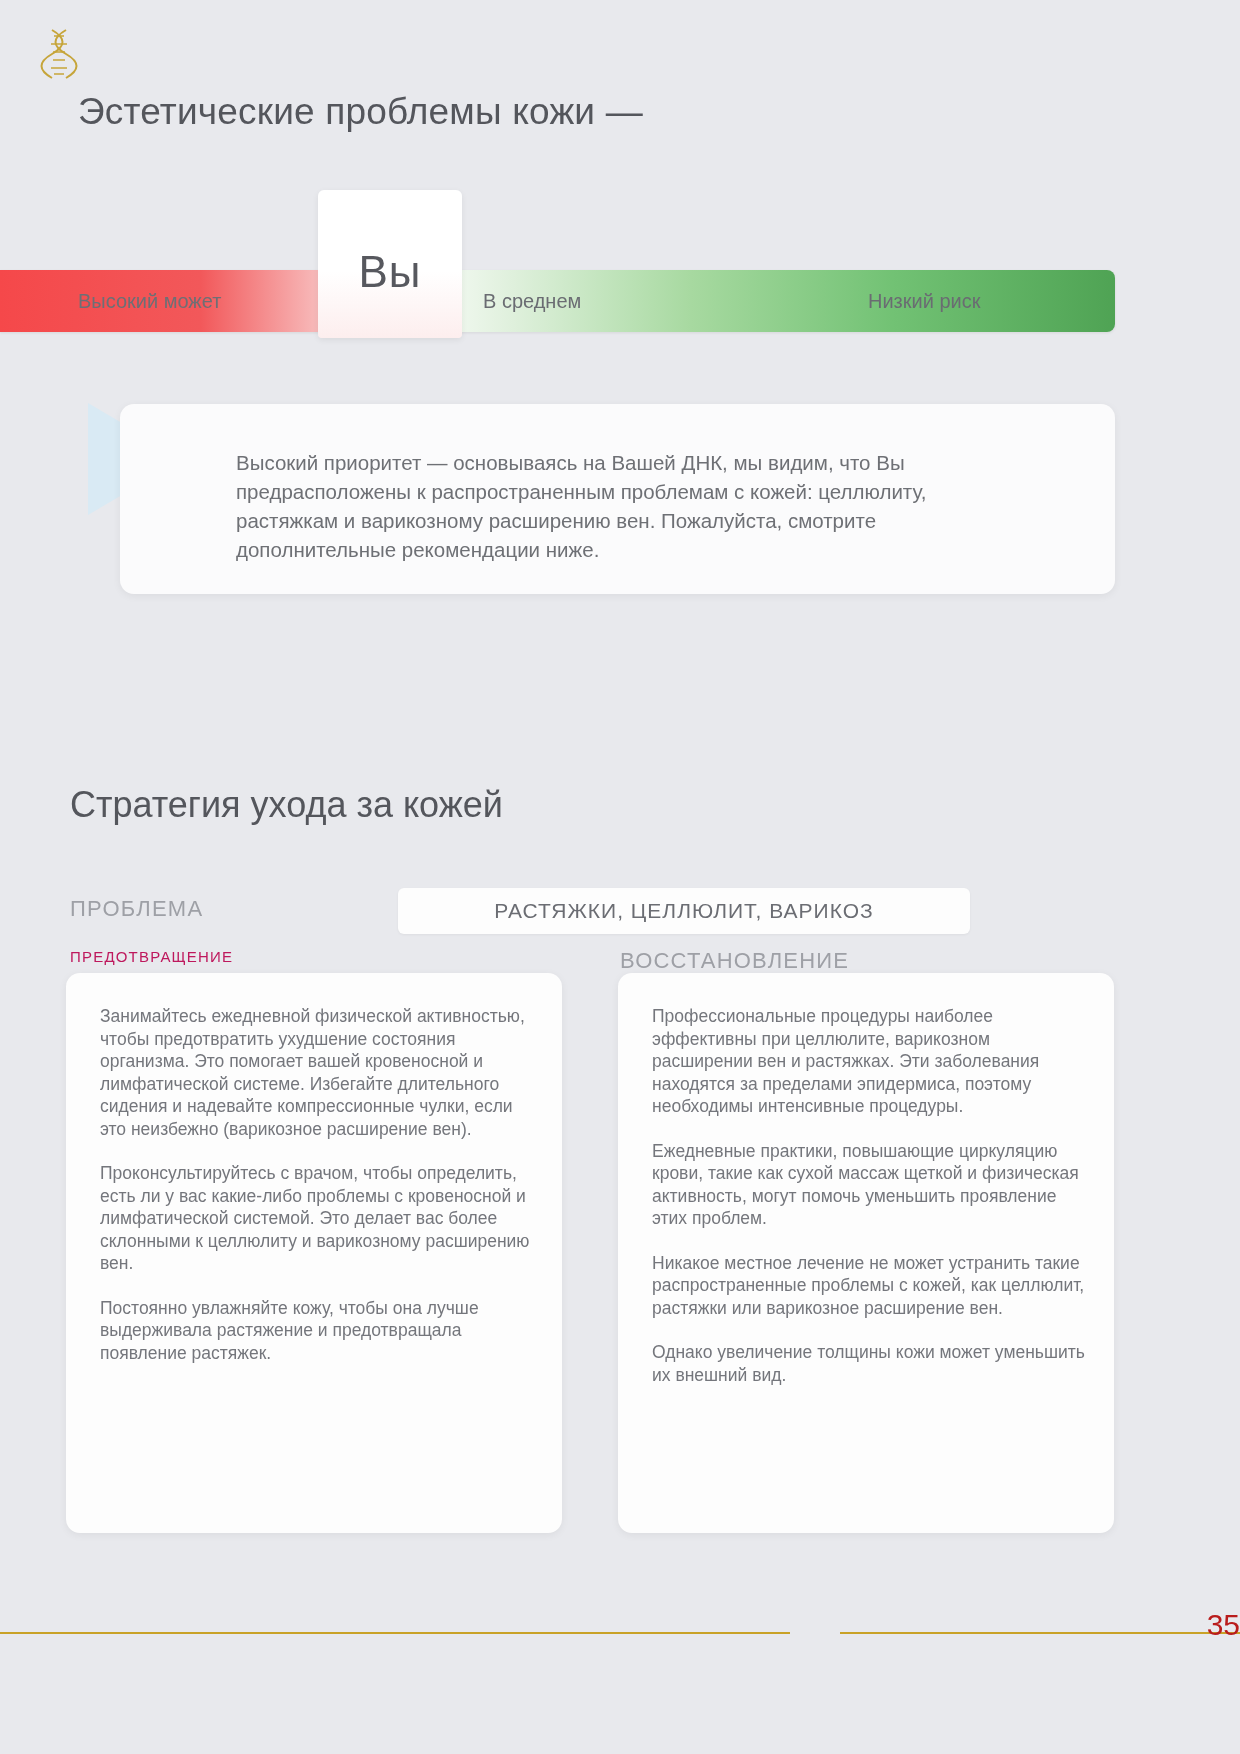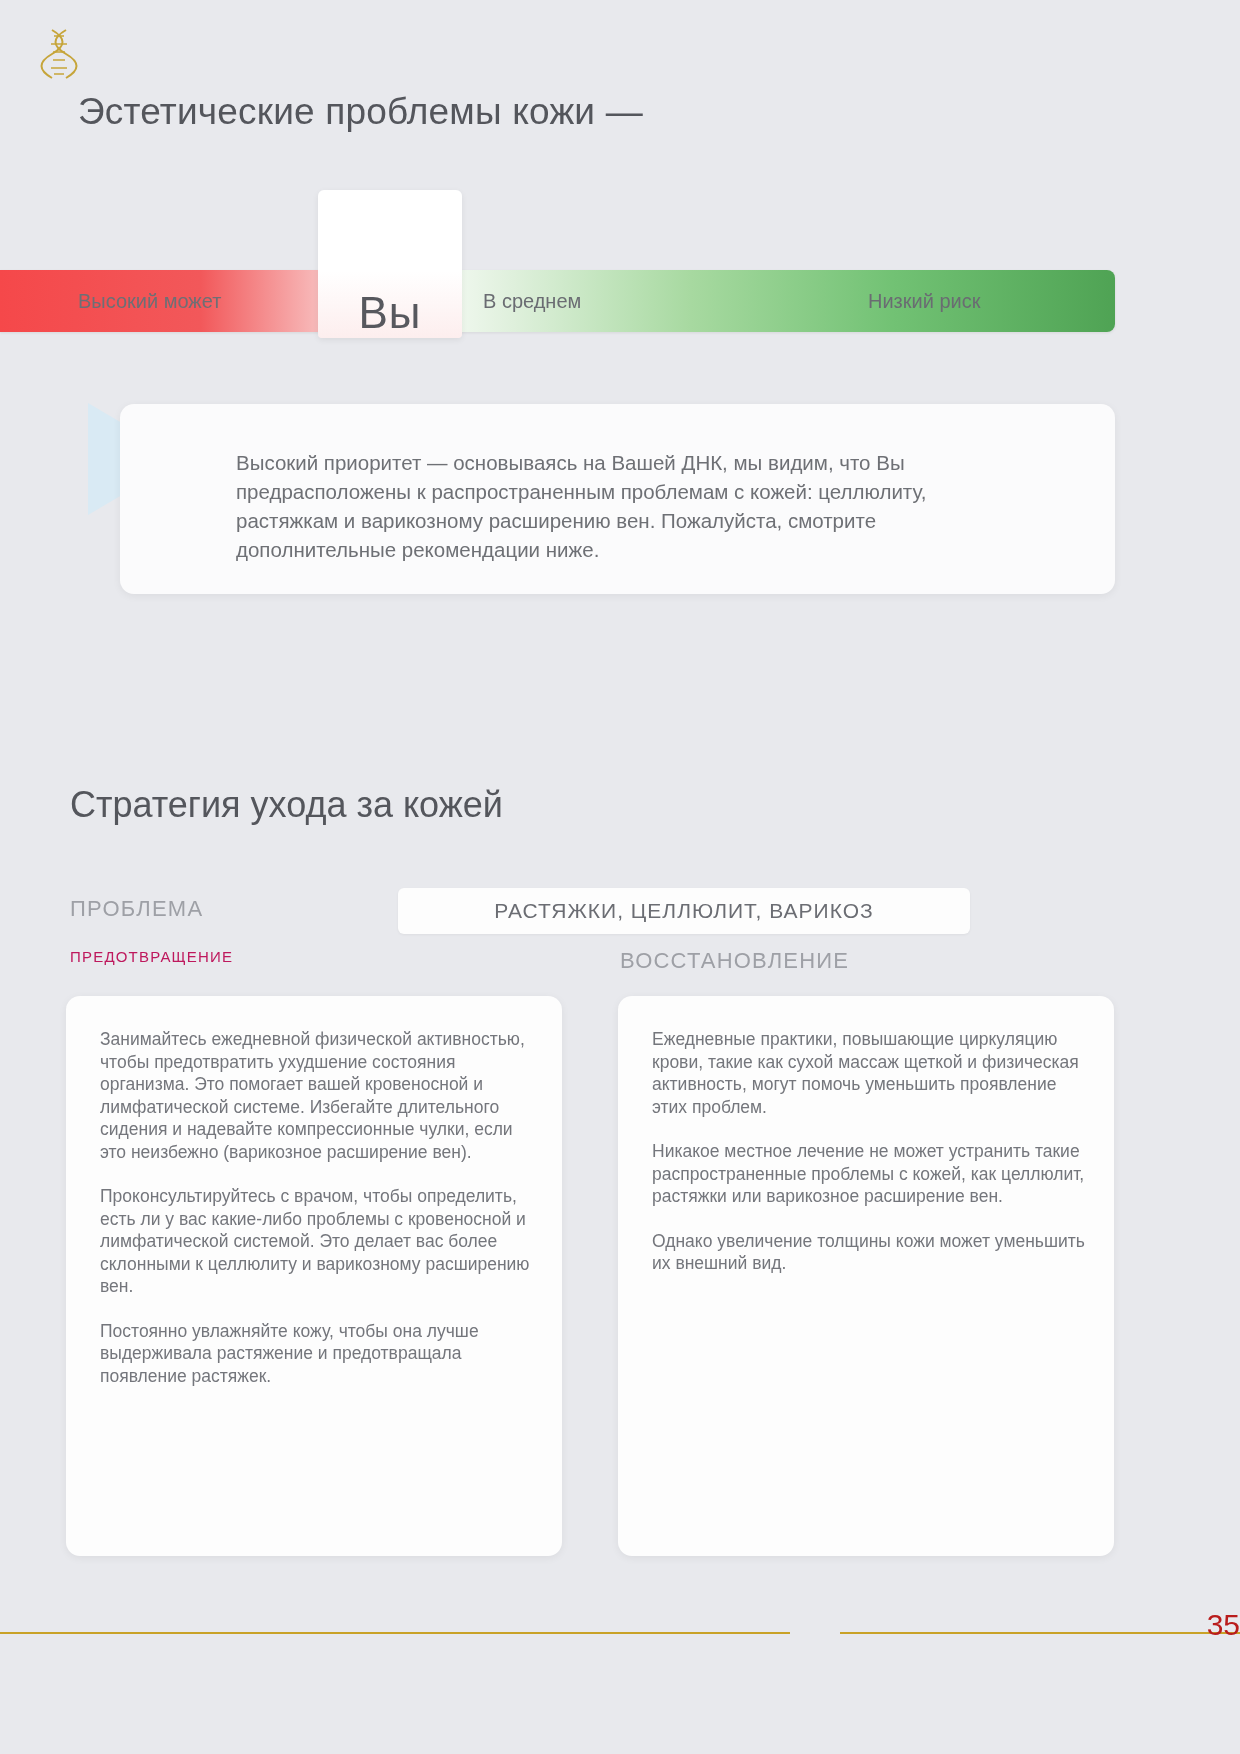--- a/index.html
+++ b/index.html
@@ -86,21 +86,21 @@
   .you-box {
     position: absolute;
     left: 318px;
     top: -80px;
     width: 144px;
     height: 148px;
     background: linear-gradient(to bottom, #ffffff 0%, #ffffff 55%, #fdeeee 100%);
     border-radius: 6px 6px 4px 4px;
     box-shadow: 0 2px 6px rgba(0,0,0,0.07);
     display: flex;
-    align-items: flex-end;
+    align-items: center;
     justify-content: center;
   }
   .you-box span {
     font-size: 44px;
     color: #57585e;
     margin-top: 16px;
     letter-spacing: 1px;
   }
 
   
@@ -185,21 +185,21 @@
     left: 620px;
     top: 948px;
     font-size: 22px;
     letter-spacing: 1.2px;
     color: #9ea0a6;
   }
 
   
   .card {
     position: absolute;
-    top: 996px;
+    top: 973px;
     width: 496px;
     height: 560px;
     background: #fdfdfd;
     border-radius: 14px;
     box-shadow: 0 2px 8px rgba(0,0,0,0.06);
   }
   .card.left  { left: 66px; }
   .card.right { left: 618px; }
 
   .card-body {
@@ -281,20 +281,21 @@
   <div class="card left">
     <div class="card-body">
       <p>Занимайтесь ежедневной физической активностью, чтобы предотвратить ухудшение состояния организма. Это помогает вашей кровеносной и лимфатической системе. Избегайте длительного сидения и надевайте компрессионные чулки, если это неизбежно (варикозное расширение вен).</p>
       <p>Проконсультируйтесь с врачом, чтобы определить, есть ли у вас какие-либо проблемы с кровеносной и лимфатической системой. Это делает вас более склонными к целлюлиту и варикозному расширению вен.</p>
       <p>Постоянно увлажняйте кожу, чтобы она лучше выдерживала растяжение и предотвращала появление растяжек.</p>
     </div>
   </div>
 
   <div class="card right">
     <div class="card-body">
+      <p>Профессиональные процедуры наиболее эффективны при целлюлите, варикозном расширении вен и растяжках. Эти заболевания находятся за пределами эпидермиса, поэтому необходимы интенсивные процедуры.</p>
       <p>Ежедневные практики, повышающие циркуляцию крови, такие как сухой массаж щеткой и физическая активность, могут помочь уменьшить проявление этих проблем.</p>
       <p>Никакое местное лечение не может устранить такие распространенные проблемы с кожей, как целлюлит, растяжки или варикозное расширение вен.</p>
       <p>Однако увеличение толщины кожи может уменьшить их внешний вид.</p>
     </div>
   </div>
 
   <div class="footer-rule"></div>
   <div class="footer-rule right"></div>
   <div class="page-num">35</div>
 

